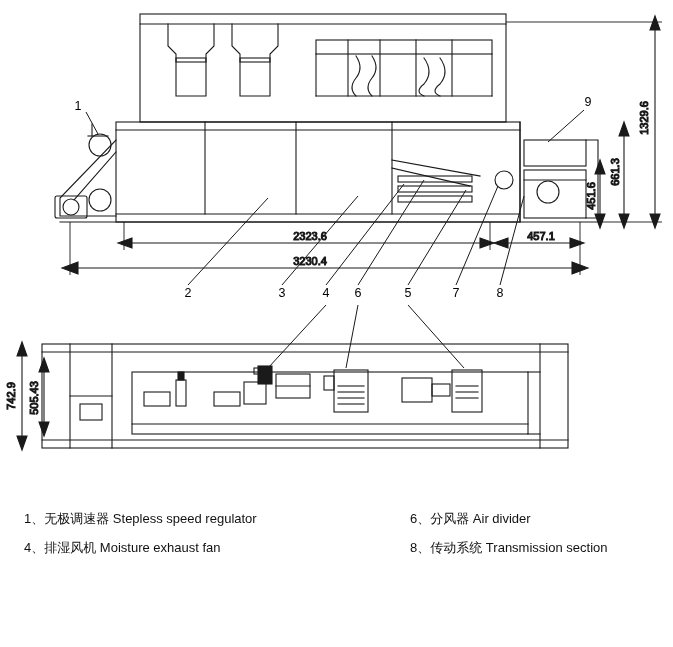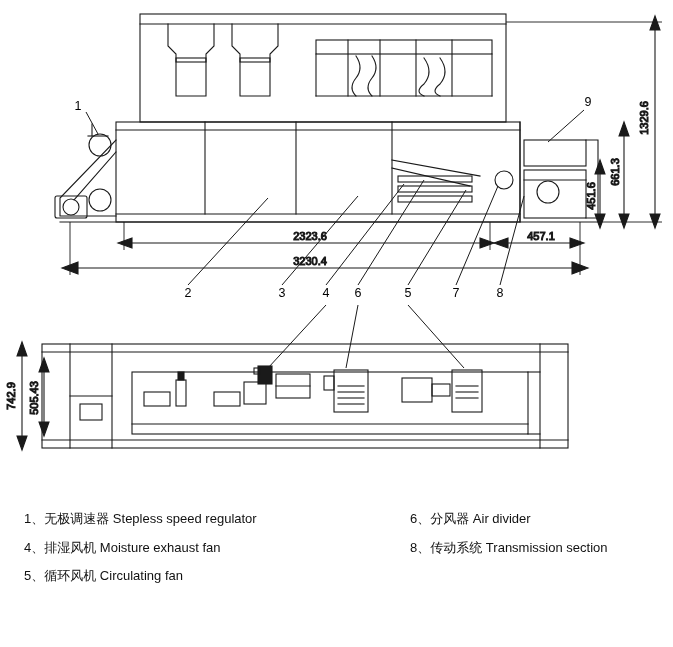--- a/index.html
+++ b/index.html
@@ -252,23 +252,20 @@
   </svg>
 
   <div class="legend">
     <div class="legend-col left">
       <div class="legend-item">
         <span class="num">1、</span><span>无极调速器</span> <span>Stepless speed regulator</span>
       </div>
       <div class="legend-item">
         <span class="num">4、</span><span>排湿风机</span> <span>Moisture exhaust fan</span>
       </div>
-      <div class="legend-item">
-        <span class="num">5、</span><span>循环风机</span> <span>Circulating fan</span>
-      </div>
     </div>
     <div class="legend-col right">
       <div class="legend-item">
         <span class="num">6、</span><span>分风器</span> <span>Air divider</span>
       </div>
       <div class="legend-item">
         <span class="num">8、</span><span>传动系统</span> <span>Transmission section</span>
       </div>
     </div>
   </div>

